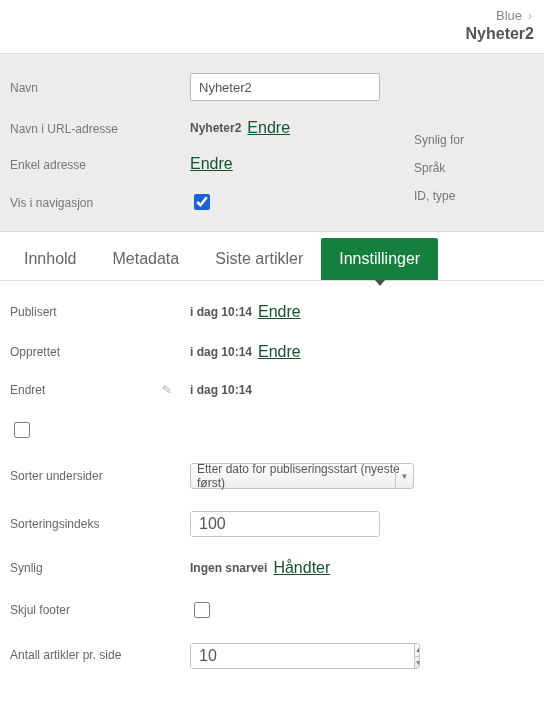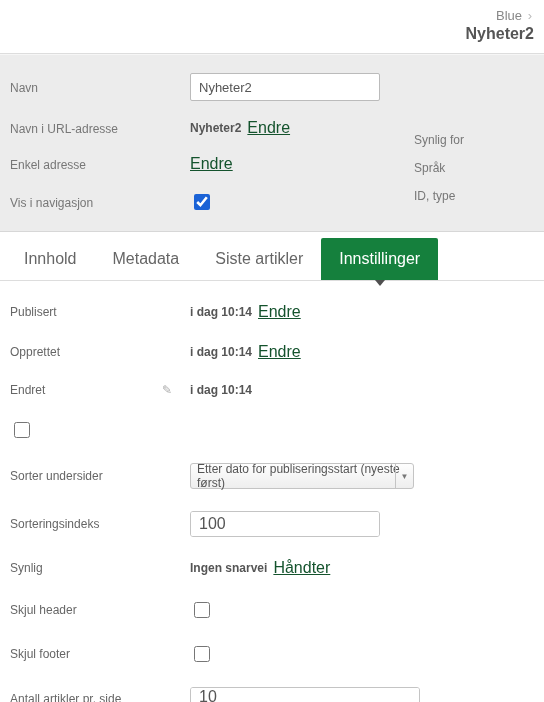--- a/index.html
+++ b/index.html
@@ -211,21 +211,21 @@
     display: flex;
     align-items: center;
     justify-content: center;
     font-size: 7px;
     color: #777;
     cursor: pointer;
   }
   .spinner .spin-btns div:first-child { border-bottom: 1px solid #c4c4c4; }
 
   .spinner.small { width: 190px; }
-  .spinner.wide { width: 230px; flex-direction: column; }
+  .spinner.wide { width: 230px; }
 </style>
 </head>
 <body>
 
 <div class="breadcrumb-bar">
   <div class="breadcrumb">
     <span>Blue</span>
     <span class="chev">›</span>
   </div>
   <div class="page-title">Nyheter2</div>
@@ -338,26 +338,20 @@
   </div>
 
   <div class="set-row">
     <div class="set-label">Synlig</div>
     <div class="set-value">
       <span class="bold">Ingen snarvei</span>
       <span class="link">Håndter</span>
     </div>
   </div>
 
-  <div class="set-row">
-    <div class="set-label">Skjul header</div>
-    <div class="set-value">
-      <input type="checkbox" class="plain-check" style="">
-    </div>
-  </div>
 
   <div class="set-row">
     <div class="set-label">Skjul footer</div>
     <div class="set-value">
       <input type="checkbox" class="plain-check" style="">
     </div>
   </div>
 
   <div class="set-row">
     <div class="set-label" style="line-height:1.3">Antall artikler pr. side</div>

